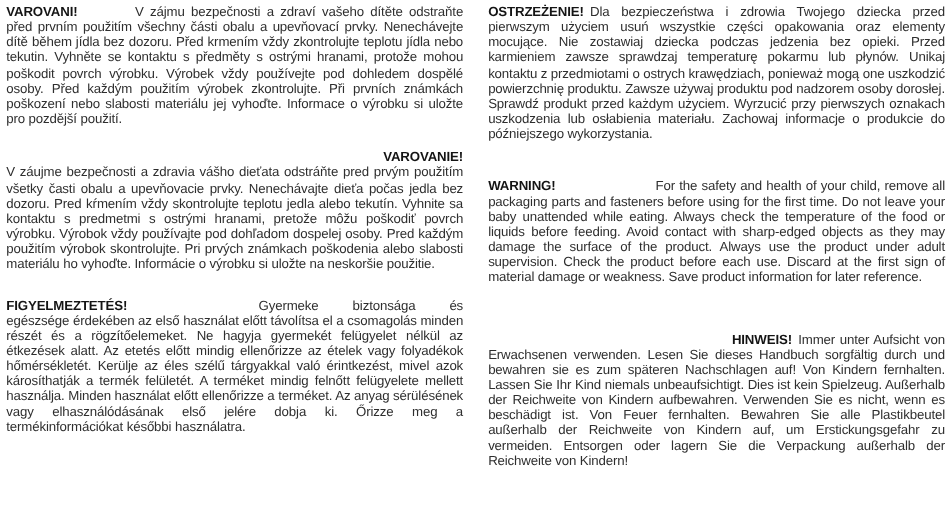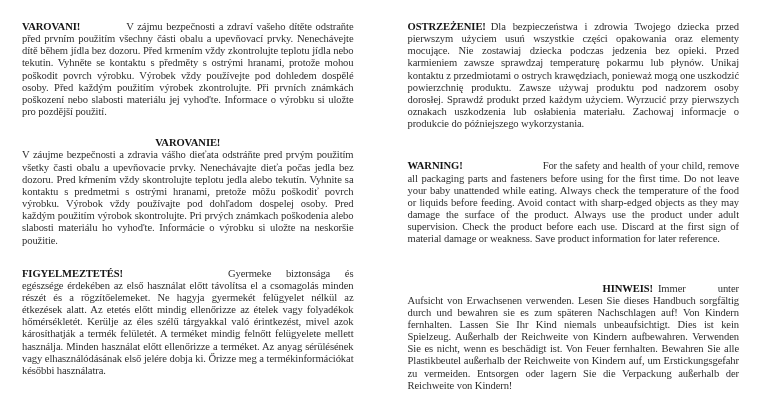--- a/index.html
+++ b/index.html
@@ -19,35 +19,34 @@
   .page {
     display: flex;
     gap: 20px;
     width: 100%;
   }
   .col {
     flex: 1 1 0;
     min-width: 0;
   }
   .para {
-    margin: 17px;
+    margin: 0;
     text-align: justify;
     font-size: 10.6px;
     line-height: 12.15px;
     letter-spacing: -0.1px;
     color: #2e2e2e;
-    font-family: Liberation Serif, serif;
   }
   .hd {
     font-weight: bold;
     color: #141414;
   }
   .hd-block {
     display: block;
-    text-align: center;
+    text-align: right;
   }
   .sp {
     display: inline-block;
     height: 1px;
     vertical-align: baseline;
   }
   .sp-cz { width: 46px; }
   .sp-pl { width: 5px;  }
   .sp-en { width: 80px; }
   .sp-hu { width: 105px; }

